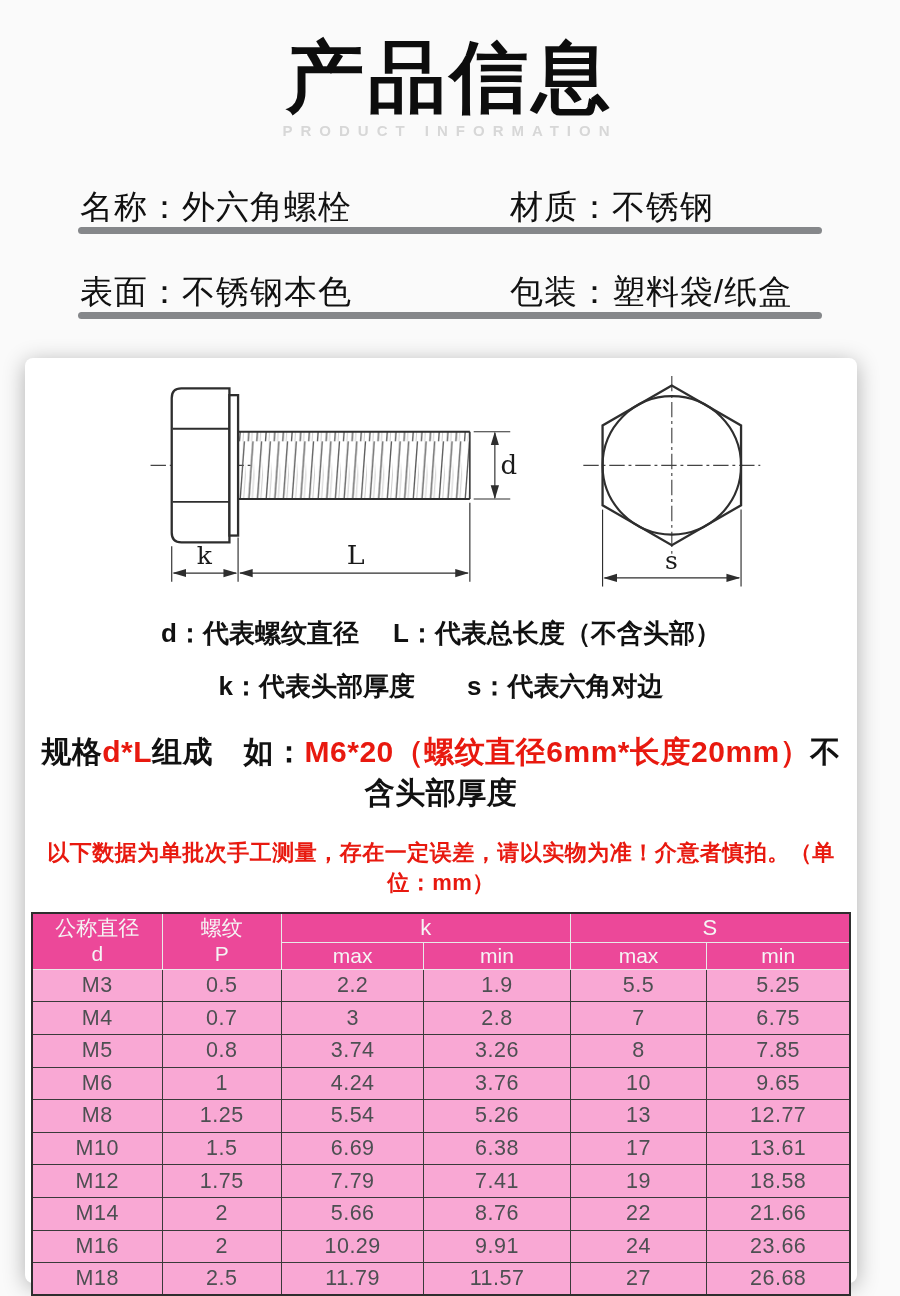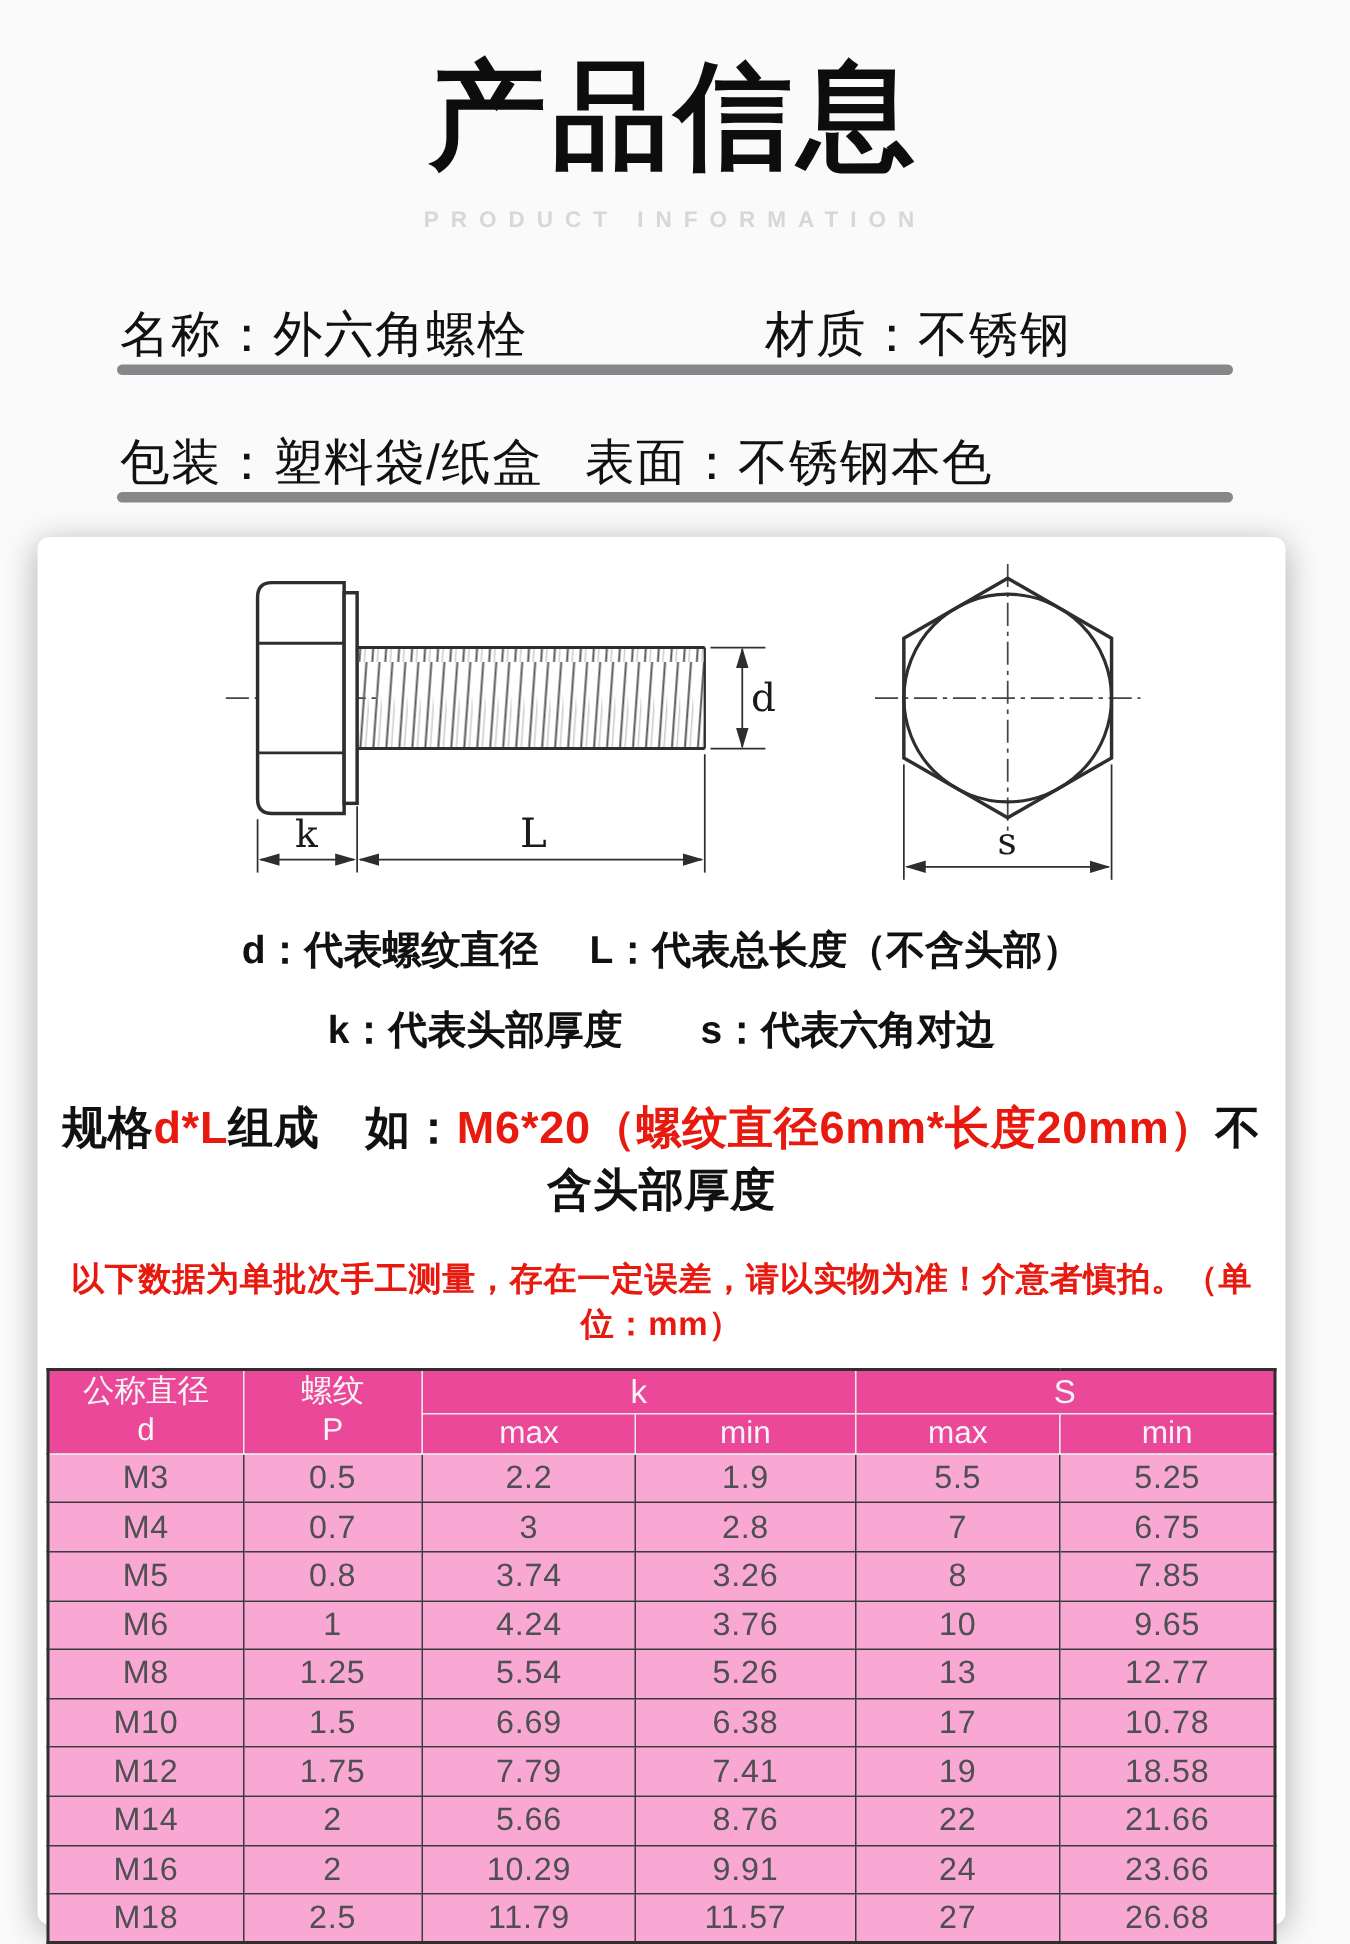--- a/index.html
+++ b/index.html
@@ -13,21 +13,21 @@
   }
   .page { position: relative; width: 900px; height: 1296px; }
 
   
   .title-wrap { text-align: center; padding-top: 38px; }
   .main-title {
     font-size: 78px; font-weight: 900; letter-spacing: 4px;
     color: #0d0d0d; line-height: 1.0;
   }
   .sub-title {
-    margin-top: 22px; font-size: 15px; font-weight: 700;
+    margin-top: 6px; font-size: 15px; font-weight: 700;
     letter-spacing: 8px; color: #d7d7d7;
   }
 
   
   .info { margin-top: 26px; }
   .info-row { display: flex; padding: 0 80px; height: 48px; align-items: center; }
   .info-cell { font-size: 33px; color: #111; letter-spacing: 1px; margin-top: 36px; }
   .info-cell.left  { width: 430px; }
   .info-cell.right { flex: 1; }
   .divider {
@@ -99,22 +99,22 @@
     <div class="sub-title">PRODUCT INFORMATION</div>
   </div>
 
   <div class="info">
     <div class="info-row">
       <div class="info-cell left"><span>名称：</span><span>外六角螺栓</span></div>
       <div class="info-cell right"><span>材质：</span><span>不锈钢</span></div>
     </div>
     <div class="divider"></div>
     <div class="info-row">
+      <div class="info-cell left"><span>表面：</span><span>不锈钢本色</span></div>
       <div class="info-cell right"><span>包装：</span><span>塑料袋/纸盒</span></div>
-      <div class="info-cell left"><span>表面：</span><span>不锈钢本色</span></div>
     </div>
     <div class="divider"></div>
   </div>
 
   <div class="card">
 
     <div class="diagram-wrap">
       <svg viewBox="0 0 820 235">
         <defs>
           <pattern id="threads" width="9" height="70" patternUnits="userSpaceOnUse">
@@ -262,21 +262,21 @@
             <td>5.26</td>
             <td>13</td>
             <td>12.77</td>
           </tr>
           <tr>
             <td>M10</td>
             <td>1.5</td>
             <td>6.69</td>
             <td>6.38</td>
             <td>17</td>
-            <td>10.78</td>
+            <td>13.61</td>
           </tr>
           <tr>
             <td>M12</td>
             <td>1.75</td>
             <td>7.79</td>
             <td>7.41</td>
             <td>19</td>
             <td>18.58</td>
           </tr>
           <tr>

